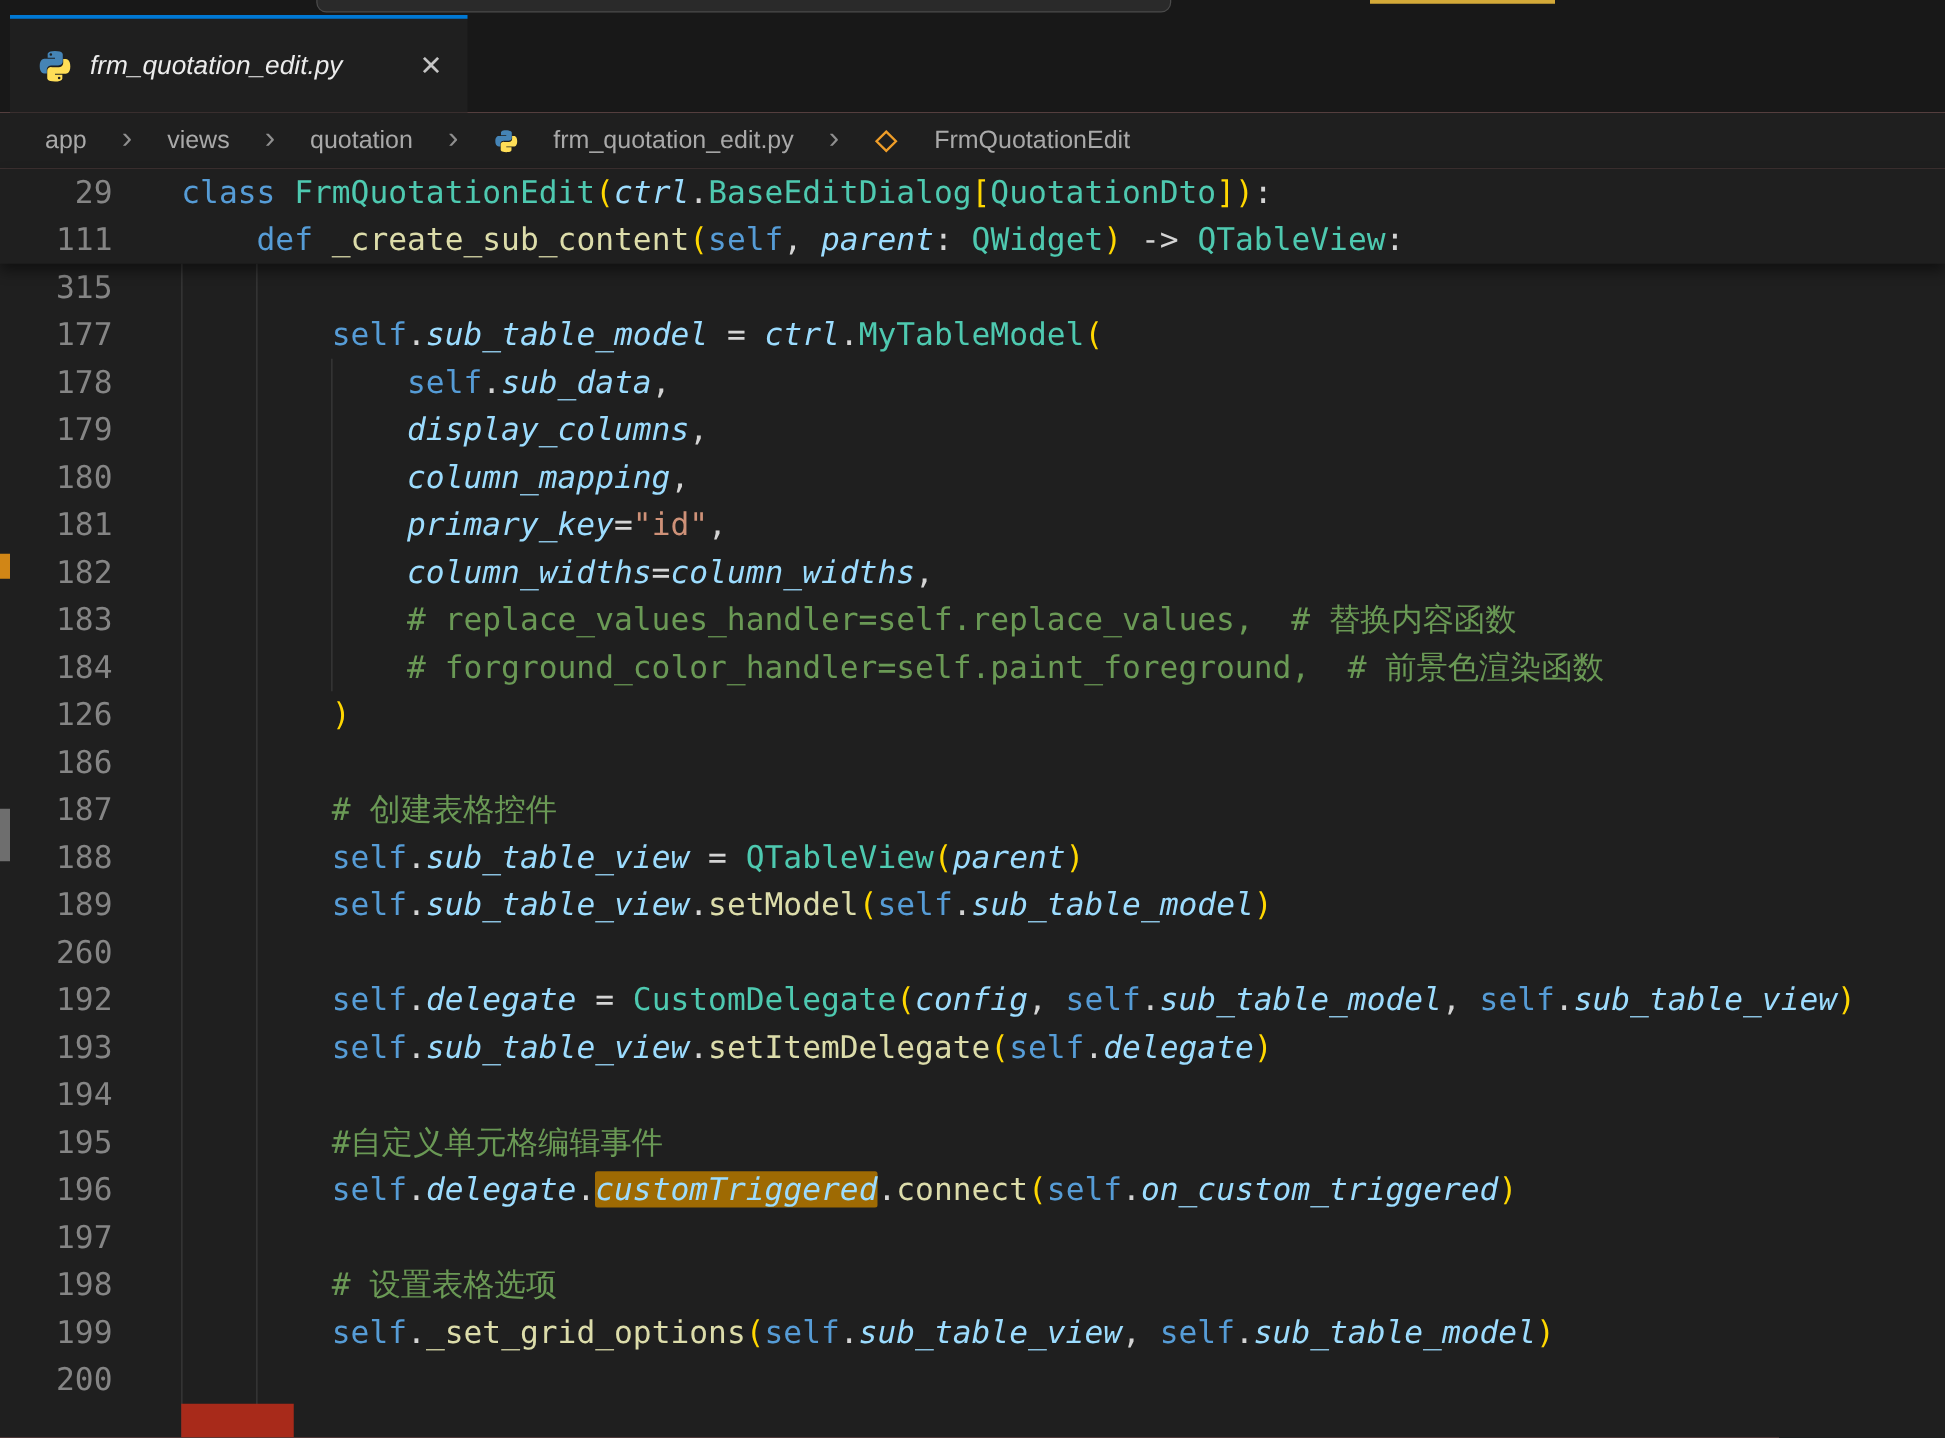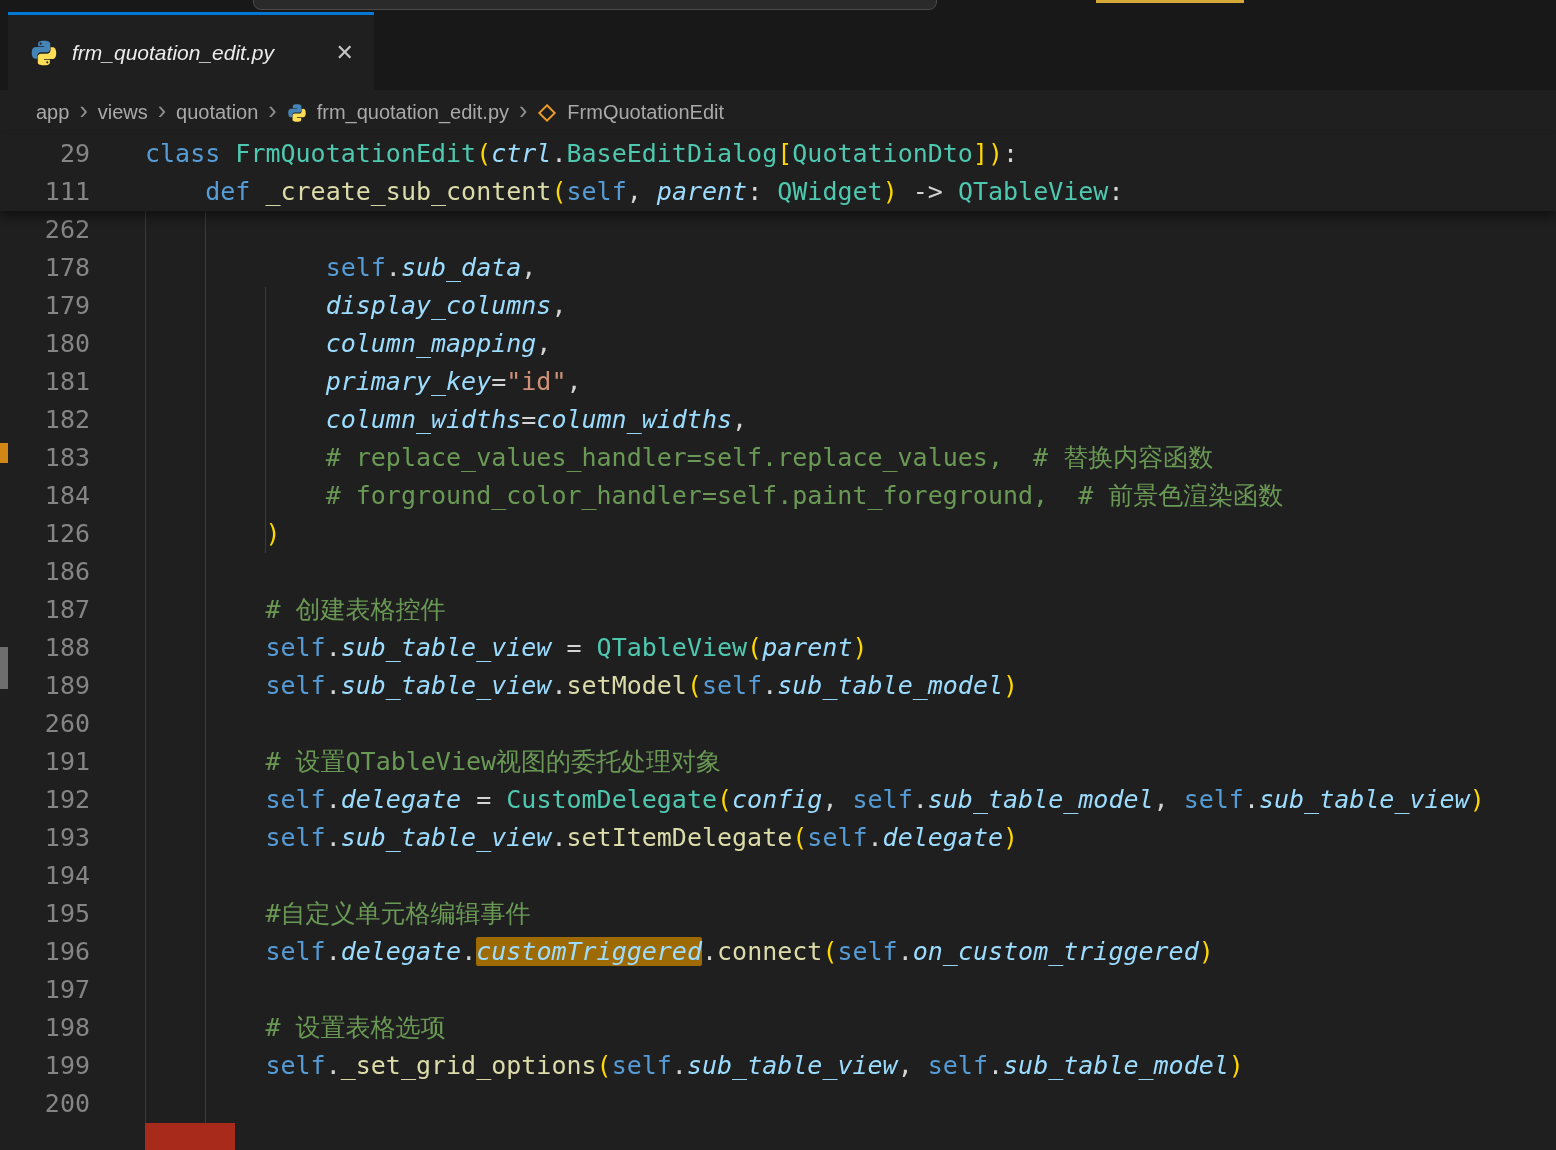--- a/index.html
+++ b/index.html
@@ -12,21 +12,21 @@
   .titlebar-accent{position:absolute;left:1096px;top:0;width:148px;height:3px;background:var(--c-titlebar_accent,#d4a938);}
 
   
   .tab-bar{position:absolute;top:12px;left:0;width:100%;height:78px;background:#181818;}
   .tab{position:absolute;left:8px;top:0;width:366px;height:78px;background:#1f1f1f;border-top:3px solid var(--c-accent,#0078d4);box-sizing:border-box;display:flex;align-items:center;padding:0 16px 0 22px;gap:14px;cursor:pointer;}
   .tab-title{font-style:italic;font-size:21px;color:#ececec;flex:1;white-space:nowrap;overflow:hidden;}
   .tab-close{color:#c5c5c5;font-size:22px;padding:2px 4px;border-radius:4px;}
   .icon-svg{display:inline-block;vertical-align:middle;}
 
   
-  .breadcrumb{position:absolute;top:90px;left:0;width:100%;height:45px;background:#1f1f1f;display:flex;align-items:center;padding-left:36px;gap:10px;font-size:20px;color:#a9a9a9;box-sizing:border-box;white-space:nowrap;}
+  .breadcrumb{position:absolute;top:90px;left:0;width:100%;height:45px;background:#1f1f1f;display:flex;align-items:center;padding-left:36px;gap:28px;font-size:20px;color:#a9a9a9;box-sizing:border-box;white-space:nowrap;}
   .bc-item{cursor:pointer;}
   .bc-sep{color:#8f8f8f;font-size:25px;line-height:1;transform:translateY(-2px);}
   .bc-icon{display:inline-flex;align-items:center;}
 
   
   .editor{position:absolute;top:135px;left:0;width:100%;height:1015px;background:#1f1f1f;}
   .sticky{position:relative;z-index:3;background:#1f1f1f;box-shadow:0 6px 10px rgba(0,0,0,.45);}
   .scroll-region{position:relative;z-index:1;font-family:"DejaVu Sans Mono","Liberation Mono",monospace;font-size:25px;}
 
   .code-row{display:flex;height:38px;line-height:38px;white-space:pre;font-family:"DejaVu Sans Mono","Liberation Mono",monospace;font-size:25px;position:relative;z-index:1;}
@@ -93,35 +93,35 @@
     </span>
     <span class="bc-item">FrmQuotationEdit</span>
   </nav>
 
   <div class="editor">
     <div class="sticky" id="sticky">
         <div class="code-row"><span class="gutter">29</span><span class="code-text"><span class="tk-kw">class</span><span class="tk-pun"> </span><span class="tk-type">FrmQuotationEdit</span><span class="tk-brk">(</span><span class="tk-var">ctrl</span><span class="tk-pun">.</span><span class="tk-type">BaseEditDialog</span><span class="tk-brk">[</span><span class="tk-type">QuotationDto</span><span class="tk-brk">]</span><span class="tk-brk">)</span><span class="tk-pun">:</span></span></div>
         <div class="code-row"><span class="gutter">111</span><span class="code-text"><span class="tk-pun">    </span><span class="tk-kw">def</span><span class="tk-pun"> </span><span class="tk-fn">_create_sub_content</span><span class="tk-brk">(</span><span class="tk-kw">self</span><span class="tk-pun">,</span><span class="tk-pun"> </span><span class="tk-var">parent</span><span class="tk-pun">:</span><span class="tk-pun"> </span><span class="tk-type">QWidget</span><span class="tk-brk">)</span><span class="tk-pun"> -&gt; </span><span class="tk-type">QTableView</span><span class="tk-pun">:</span></span></div>
       </div>
     <div class="scroll-region" id="scroll">
-        <div class="code-row"><span class="gutter">262</span><span class="code-text"></span></div>
+        <div class="code-row"><span class="gutter">315</span><span class="code-text"></span></div>
+        <div class="code-row"><span class="gutter">177</span><span class="code-text"><span class="tk-pun">        </span><span class="tk-kw">self</span><span class="tk-pun">.</span><span class="tk-var">sub_table_model</span><span class="tk-pun"> = </span><span class="tk-var">ctrl</span><span class="tk-pun">.</span><span class="tk-type">MyTableModel</span><span class="tk-brk">(</span></span></div>
         <div class="code-row"><span class="gutter">178</span><span class="code-text"><span class="tk-pun">            </span><span class="tk-kw">self</span><span class="tk-pun">.</span><span class="tk-var">sub_data</span><span class="tk-pun">,</span></span></div>
         <div class="code-row"><span class="gutter">179</span><span class="code-text"><span class="tk-pun">            </span><span class="tk-var">display_columns</span><span class="tk-pun">,</span></span></div>
         <div class="code-row"><span class="gutter">180</span><span class="code-text"><span class="tk-pun">            </span><span class="tk-var">column_mapping</span><span class="tk-pun">,</span></span></div>
         <div class="code-row"><span class="gutter">181</span><span class="code-text"><span class="tk-pun">            </span><span class="tk-var">primary_key</span><span class="tk-pun">=</span><span class="tk-str">"id"</span><span class="tk-pun">,</span></span></div>
         <div class="code-row"><span class="gutter">182</span><span class="code-text"><span class="tk-pun">            </span><span class="tk-var">column_widths</span><span class="tk-pun">=</span><span class="tk-var">column_widths</span><span class="tk-pun">,</span></span></div>
         <div class="code-row"><span class="gutter">183</span><span class="code-text"><span class="tk-pun">            </span><span class="tk-cmt"># replace_values_handler=self.replace_values,  # 替换内容函数</span></span></div>
         <div class="code-row"><span class="gutter">184</span><span class="code-text"><span class="tk-pun">            </span><span class="tk-cmt"># forground_color_handler=self.paint_foreground,  # 前景色渲染函数</span></span></div>
         <div class="code-row"><span class="gutter">126</span><span class="code-text"><span class="tk-pun">        </span><span class="tk-brk">)</span></span></div>
         <div class="code-row"><span class="gutter">186</span><span class="code-text"></span></div>
         <div class="code-row"><span class="gutter">187</span><span class="code-text"><span class="tk-pun">        </span><span class="tk-cmt"># 创建表格控件</span></span></div>
         <div class="code-row"><span class="gutter">188</span><span class="code-text"><span class="tk-pun">        </span><span class="tk-kw">self</span><span class="tk-pun">.</span><span class="tk-var">sub_table_view</span><span class="tk-pun"> = </span><span class="tk-type">QTableView</span><span class="tk-brk">(</span><span class="tk-var">parent</span><span class="tk-brk">)</span></span></div>
         <div class="code-row"><span class="gutter">189</span><span class="code-text"><span class="tk-pun">        </span><span class="tk-kw">self</span><span class="tk-pun">.</span><span class="tk-var">sub_table_view</span><span class="tk-pun">.</span><span class="tk-fn">setModel</span><span class="tk-brk">(</span><span class="tk-kw">self</span><span class="tk-pun">.</span><span class="tk-var">sub_table_model</span><span class="tk-brk">)</span></span></div>
         <div class="code-row"><span class="gutter">260</span><span class="code-text"></span></div>
-        <div class="code-row"><span class="gutter">191</span><span class="code-text"><span class="tk-pun">        </span><span class="tk-cmt"># 设置QTableView视图的委托处理对象</span></span></div>
         <div class="code-row"><span class="gutter">192</span><span class="code-text"><span class="tk-pun">        </span><span class="tk-kw">self</span><span class="tk-pun">.</span><span class="tk-var">delegate</span><span class="tk-pun"> = </span><span class="tk-type">CustomDelegate</span><span class="tk-brk">(</span><span class="tk-var">config</span><span class="tk-pun">, </span><span class="tk-kw">self</span><span class="tk-pun">.</span><span class="tk-var">sub_table_model</span><span class="tk-pun">, </span><span class="tk-kw">self</span><span class="tk-pun">.</span><span class="tk-var">sub_table_view</span><span class="tk-brk">)</span></span></div>
         <div class="code-row"><span class="gutter">193</span><span class="code-text"><span class="tk-pun">        </span><span class="tk-kw">self</span><span class="tk-pun">.</span><span class="tk-var">sub_table_view</span><span class="tk-pun">.</span><span class="tk-fn">setItemDelegate</span><span class="tk-brk">(</span><span class="tk-kw">self</span><span class="tk-pun">.</span><span class="tk-var">delegate</span><span class="tk-brk">)</span></span></div>
         <div class="code-row"><span class="gutter">194</span><span class="code-text"></span></div>
         <div class="code-row"><span class="gutter">195</span><span class="code-text"><span class="tk-pun">        </span><span class="tk-cmt">#自定义单元格编辑事件</span></span></div>
         <div class="code-row"><span class="gutter">196</span><span class="code-text"><span class="tk-pun">        </span><span class="tk-kw">self</span><span class="tk-pun">.</span><span class="tk-var">delegate</span><span class="tk-pun">.</span><span class="tk-var tk-hl">customTriggered</span><span class="tk-pun">.</span><span class="tk-fn">connect</span><span class="tk-brk">(</span><span class="tk-kw">self</span><span class="tk-pun">.</span><span class="tk-var">on_custom_triggered</span><span class="tk-brk">)</span></span></div>
         <div class="code-row"><span class="gutter">197</span><span class="code-text"></span></div>
         <div class="code-row"><span class="gutter">198</span><span class="code-text"><span class="tk-pun">        </span><span class="tk-cmt"># 设置表格选项</span></span></div>
         <div class="code-row"><span class="gutter">199</span><span class="code-text"><span class="tk-pun">        </span><span class="tk-kw">self</span><span class="tk-pun">.</span><span class="tk-fn">_set_grid_options</span><span class="tk-brk">(</span><span class="tk-kw">self</span><span class="tk-pun">.</span><span class="tk-var">sub_table_view</span><span class="tk-pun">, </span><span class="tk-kw">self</span><span class="tk-pun">.</span><span class="tk-var">sub_table_model</span><span class="tk-brk">)</span></span></div>
         <div class="code-row"><span class="gutter">200</span><span class="code-text"></span></div>
         <div class="indent-guide" style="left: calc(0ch + 145px); top: 0px; height: 950px;"></div>

